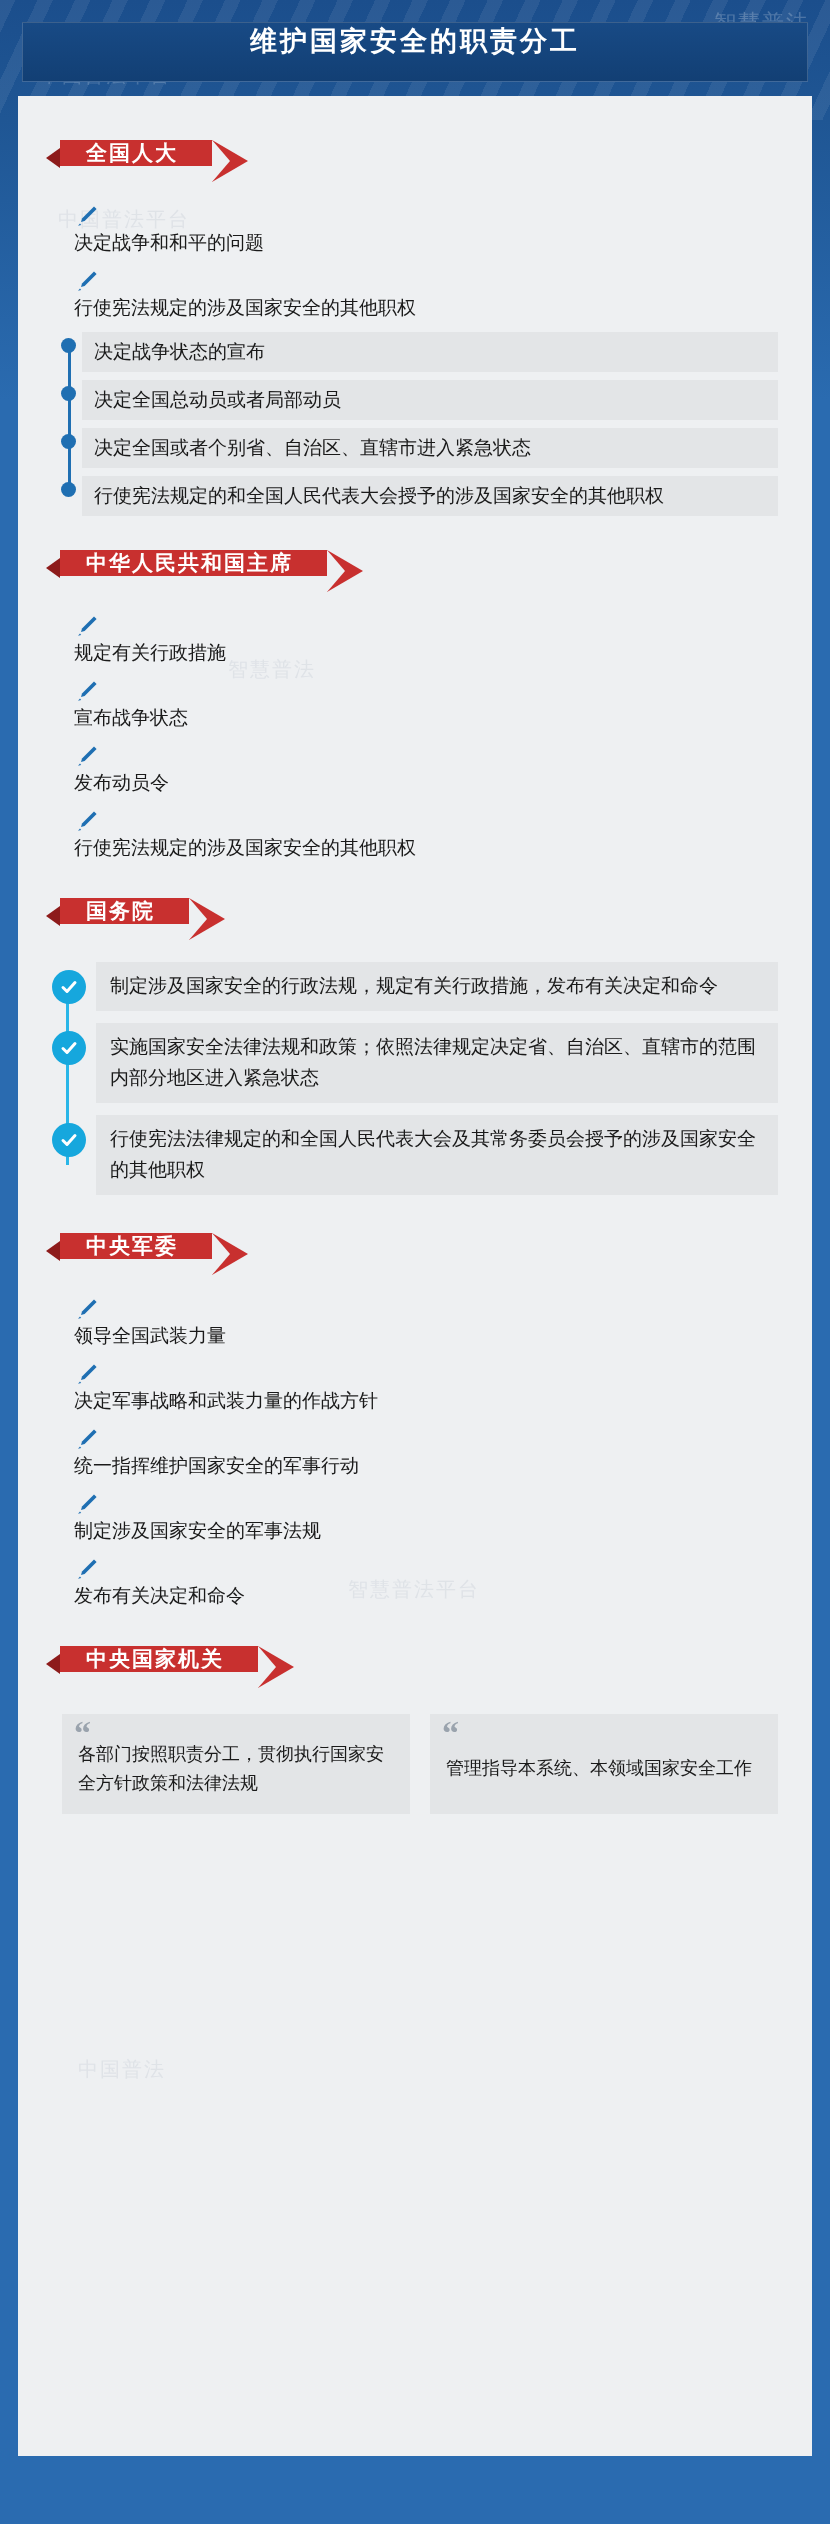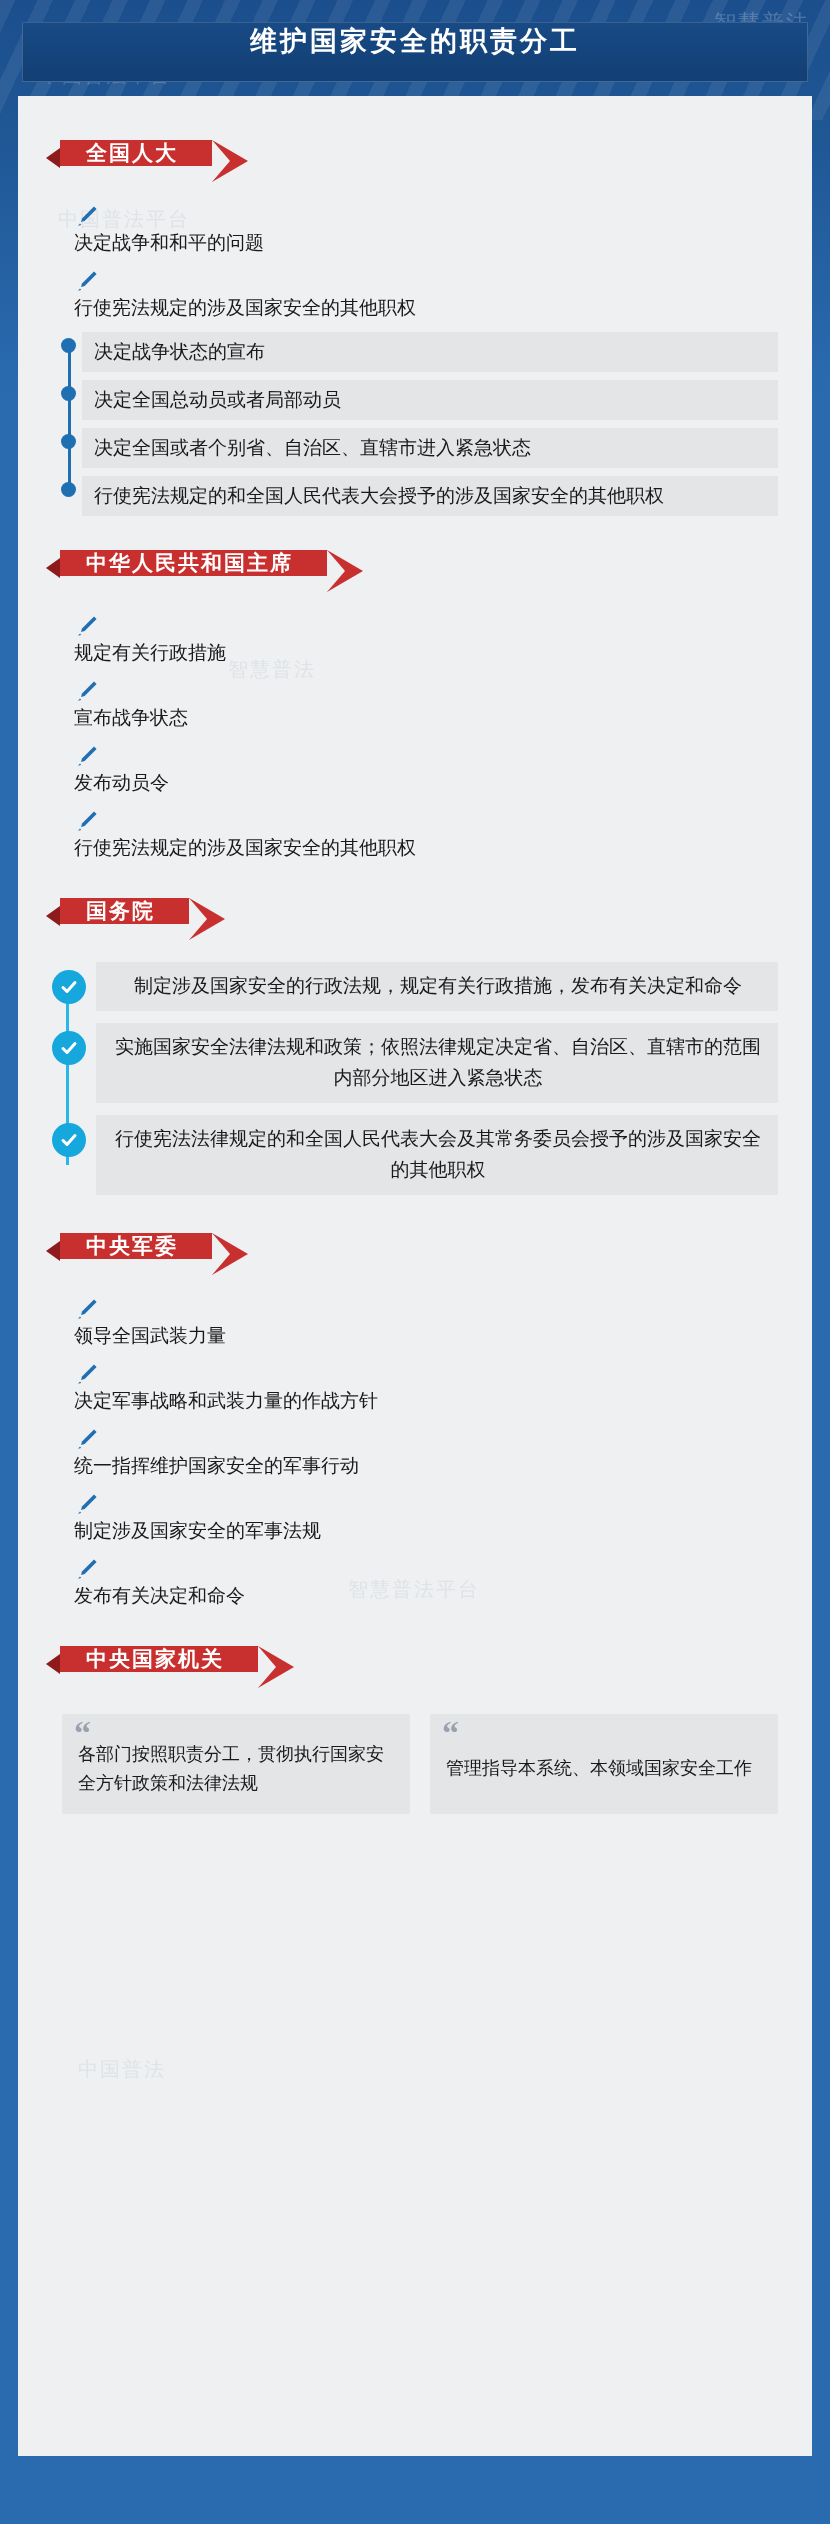--- a/index.html
+++ b/index.html
@@ -203,21 +203,20 @@
     top: 20px;
     bottom: 30px;
     width: 3px;
     background: #29b6e8;
   }
   .check-row {
     position: relative;
     margin: 12px 0;
     display: flex;
     align-items: flex-start;
-    text-align: center;
   }
   .check-icon {
     position: absolute;
     left: -44px;
     top: 8px;
     width: 34px;
     height: 34px;
     border-radius: 50%;
     background: #16a7dd;
     display: flex;

